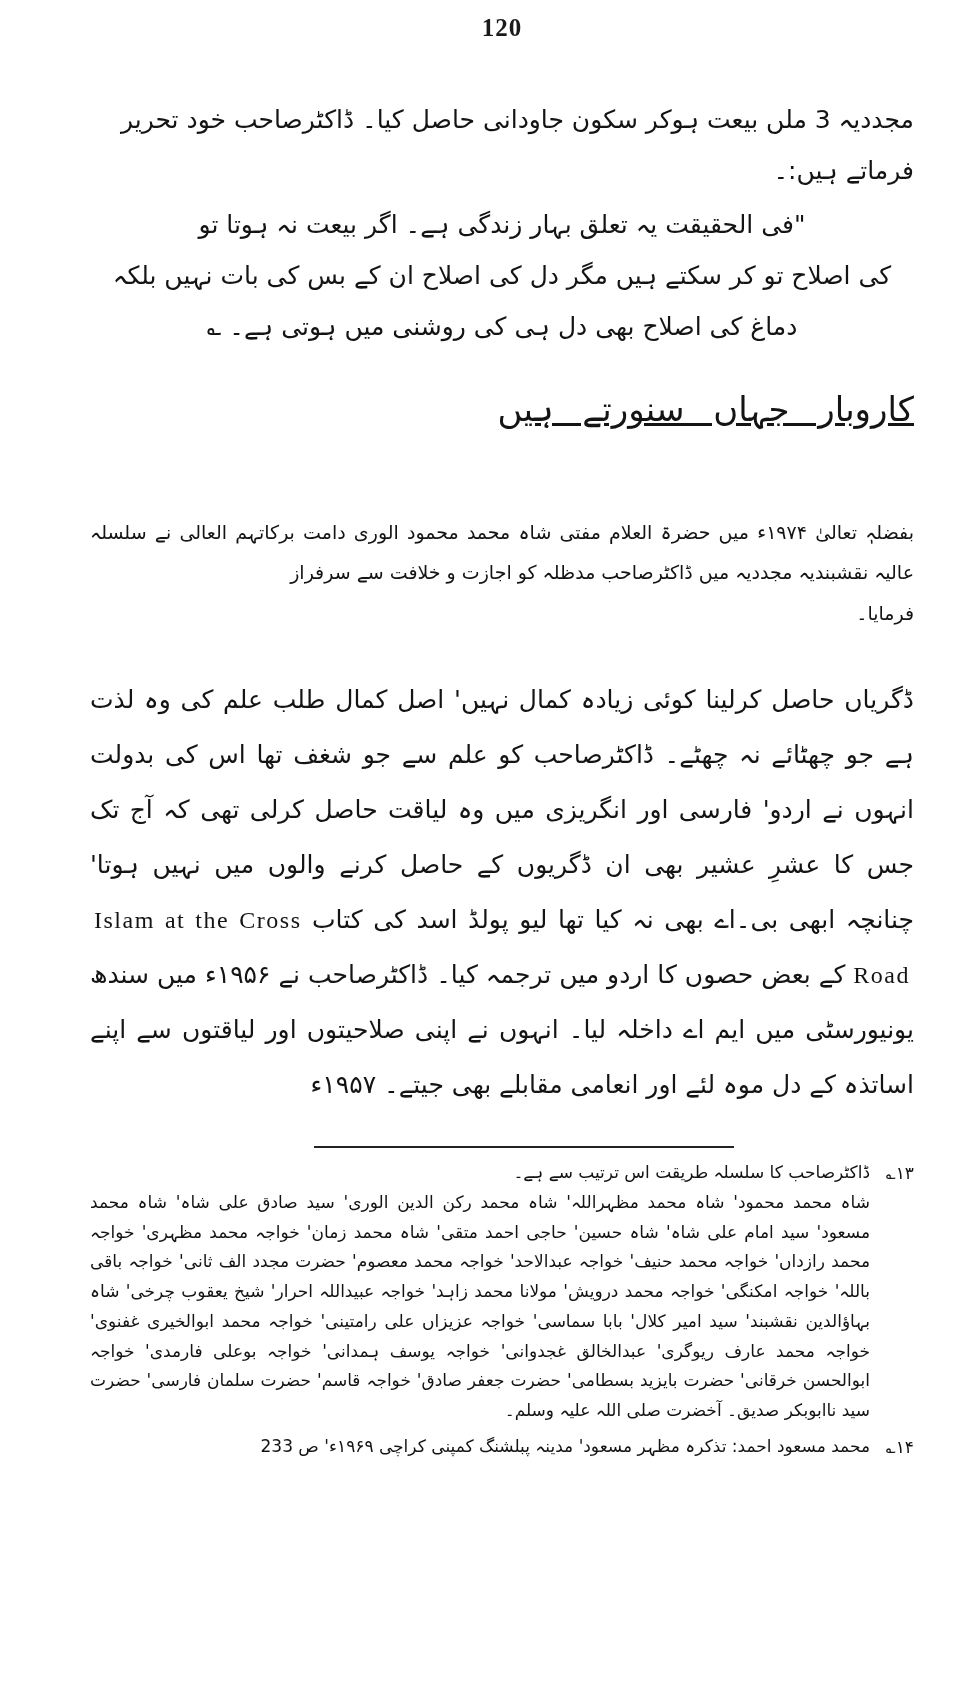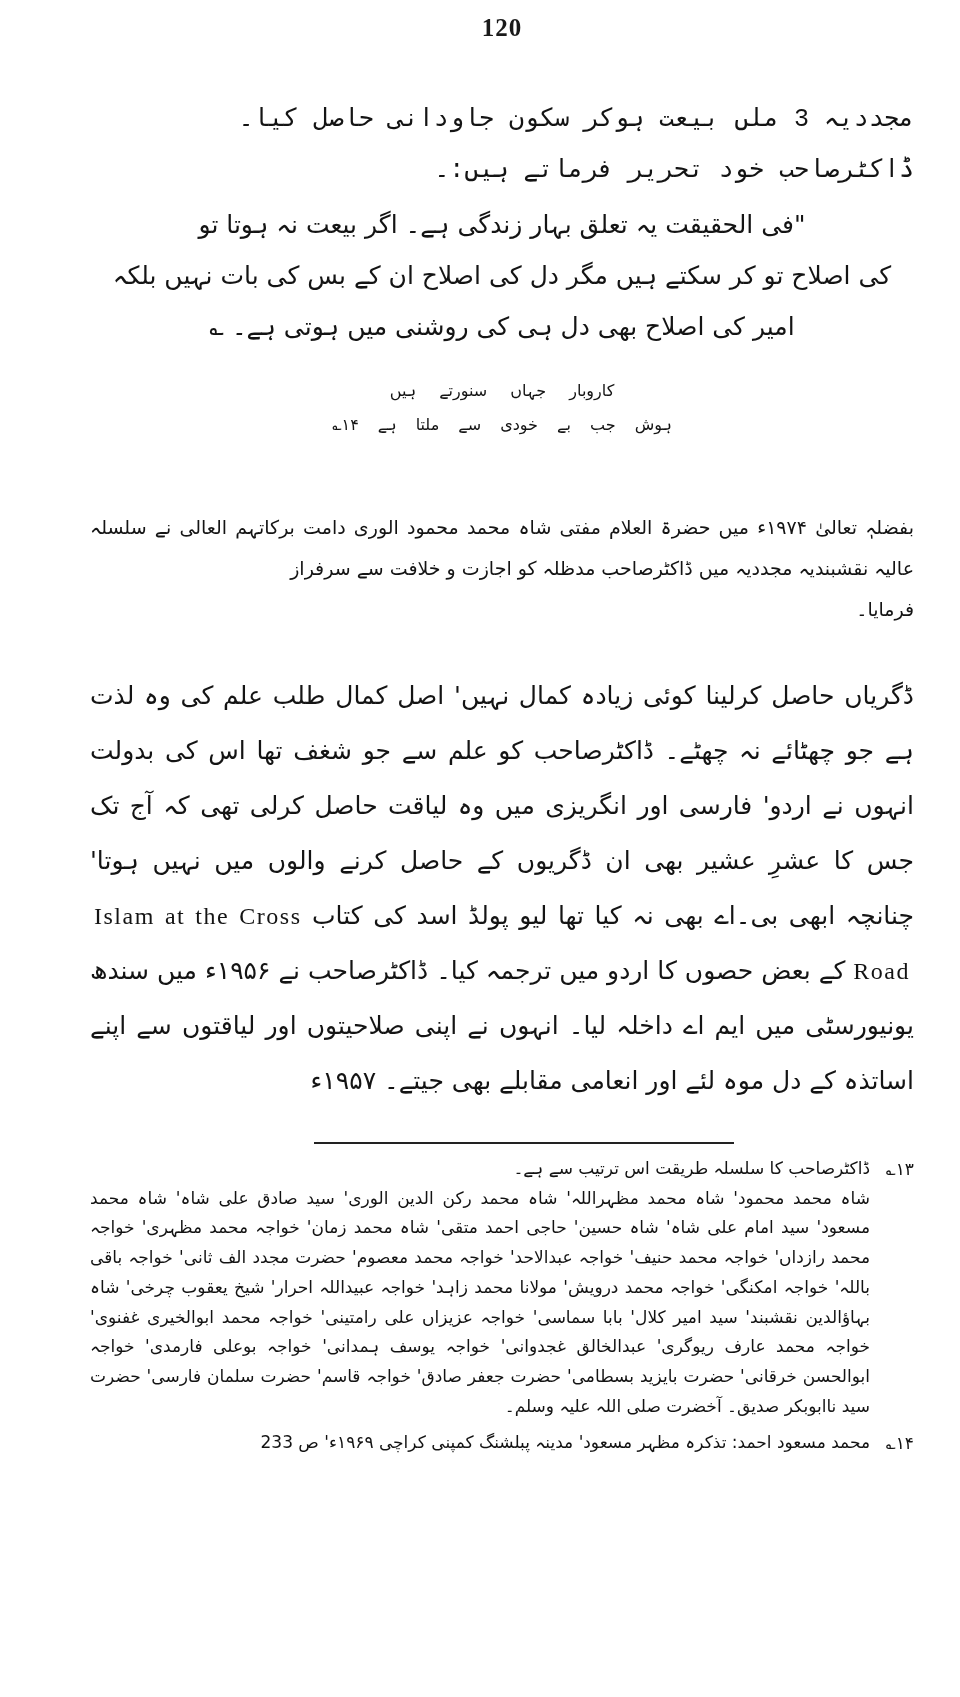--- a/index.html
+++ b/index.html
@@ -37,38 +37,38 @@
     unicode-bidi: isolate;
     text-align: justify;
     font-family: "DejaVu Sans", sans-serif;
     color: #141414;
   }
   .para-1 {
     margin-top: 52px;
     font-size: 25px;
     line-height: 2.05;
     text-align: right;
-    font-family: Liberation Mono, monospace;
   }
   .quote-block {
     margin-top: 2px;
     font-size: 25px;
     line-height: 2.05;
     text-align: center;
     direction: rtl;
   }
   .quote-block .ln {
     display: block;
   }
   .verse {
     margin-top: 22px;
     direction: rtl;
-    font-size: 16px;
+    font-size: 34px;
     line-height: 2.1;
-    text-align: center;
+    text-align: right;
+    text-decoration: underline;
   }
   .verse .vline {
     display: block;
     letter-spacing: 6px;
     word-spacing: 18px;
   }
   .verse .vline.second {
     letter-spacing: 5px;
     word-spacing: 14px;
   }
@@ -142,26 +142,25 @@
 
   <div class="page-number">120</div>
 
   <div class="body-block">
 
     <div class="para-1">مجددیہ 3 ملں بیعت ہوکر سکون جاودانی حاصل کیا۔ ڈاکٹرصاحب خود تحریر فرماتے ہیں:۔</div>
 
     <div class="quote-block">
       <span class="ln">"فی الحقیقت یہ تعلق بہار زندگی ہے۔ اگر بیعت نہ ہوتا تو</span>
       <span class="ln">کی اصلاح تو کر سکتے ہیں مگر دل کی اصلاح ان کے بس کی بات نہیں بلکہ</span>
-      <span class="ln">امیر کی اصلاح بھی دل ہی کی روشنی میں ہوتی ہے۔ ؎</span>
+      <span class="ln">دماغ کی اصلاح بھی دل ہی کی روشنی میں ہوتی ہے۔ ؎</span>
     </div>
 
     <div class="verse">
       <span class="vline">کاروبار جہاں سنورتے ہیں</span>
-      <span class="vline second">ہوش جب بے خودی سے ملتا ہے ۱۴؎</span>
     </div>
 
     <div class="para-2">
       <span>بفضلہٖ تعالیٰ ۱۹۷۴ء میں حضرۃ العلام مفتی شاہ محمد محمود الوری دامت برکاتہم العالی نے سلسلہ عالیہ نقشبندیہ مجددیہ میں ڈاکٹرصاحب مدظلہ کو اجازت و خلافت سے سرفراز</span>
       <span class="tail">فرمایا۔</span>
     </div>
 
     <div class="para-3">
       <span>ڈگریاں حاصل کرلینا کوئی زیادہ کمال نہیں' اصل کمال طلب علم کی وہ لذت ہے جو چھٹائے نہ چھٹے۔ ڈاکٹرصاحب کو علم سے جو شغف تھا اس کی بدولت انہوں نے اردو' فارسی اور انگریزی میں وہ لیاقت حاصل کرلی تھی کہ آج تک جس کا عشرِ عشیر بھی ان ڈگریوں کے حاصل کرنے والوں میں نہیں ہوتا' چنانچہ ابھی بی۔اے بھی نہ کیا تھا لیو پولڈ اسد کی کتاب</span>
       <span class="latin-inline">Islam at the Cross Road</span>

